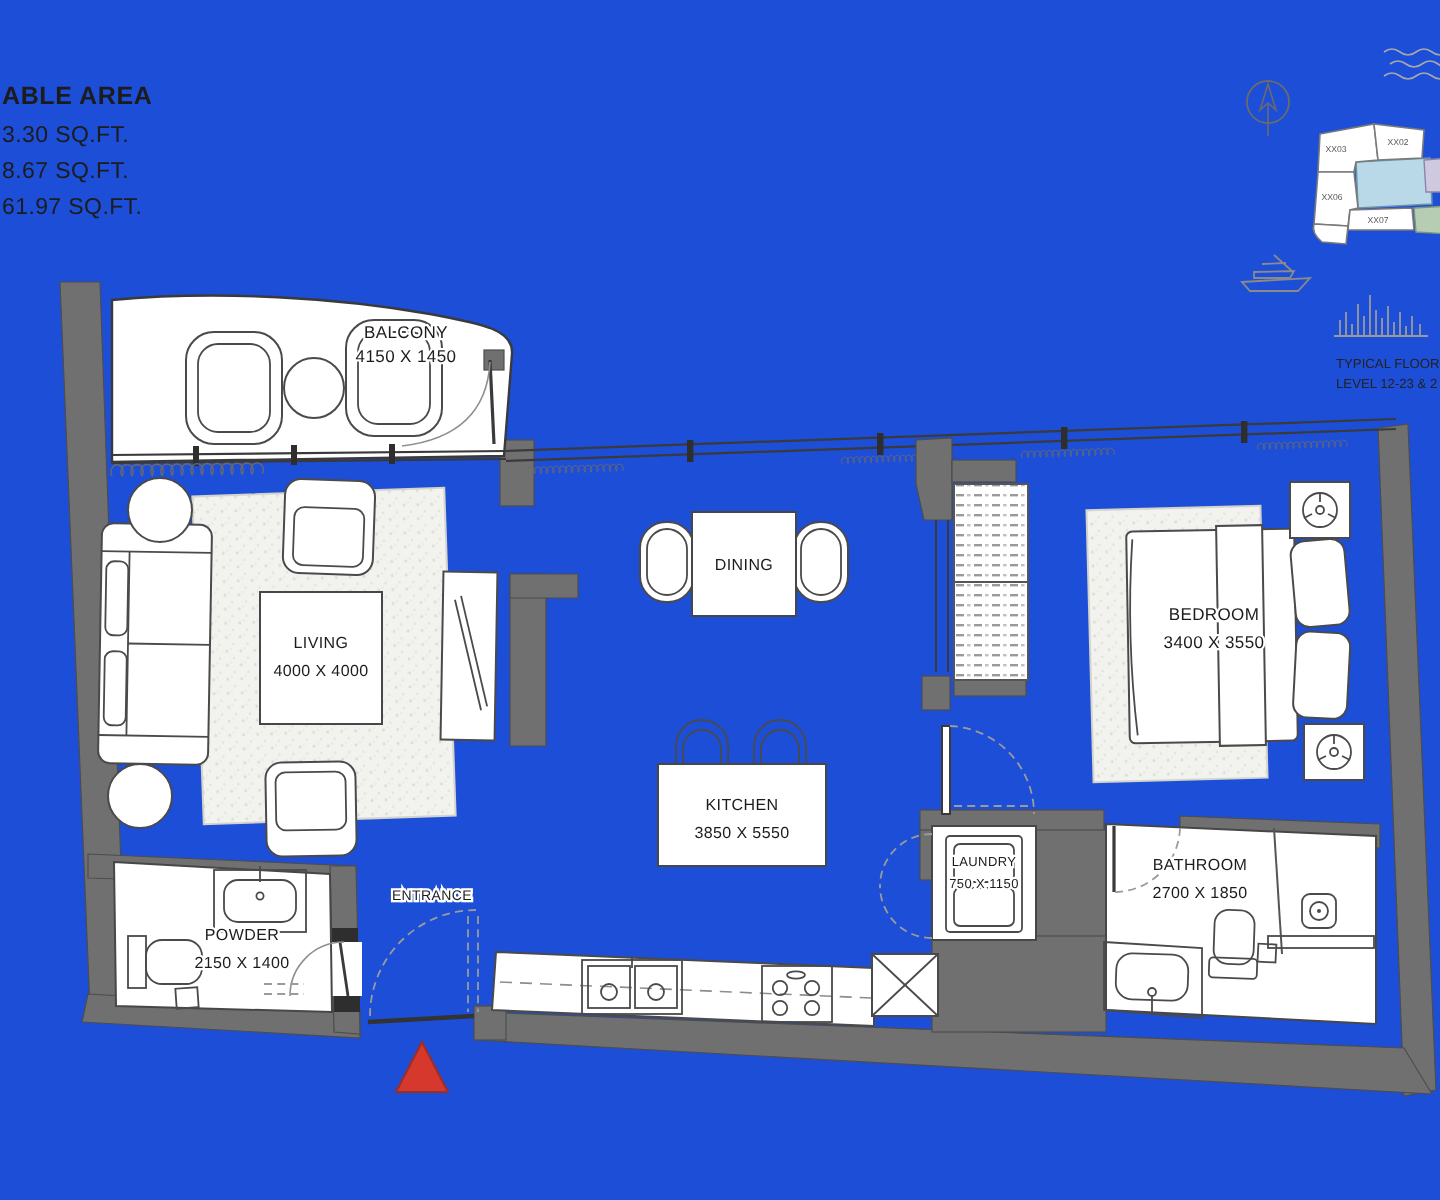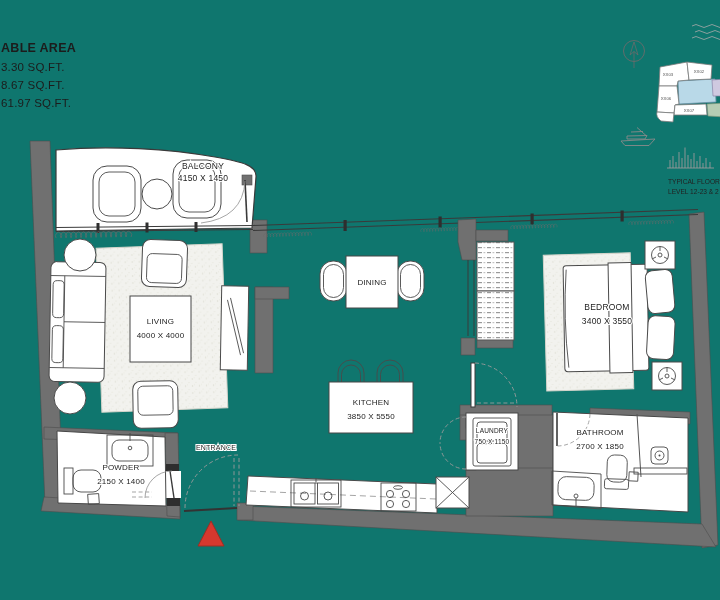--- a/index.html
+++ b/index.html
@@ -1,16 +1,16 @@
 <!DOCTYPE html>
 <html><head>
 <meta charset="utf-8">
 <style>
   html,body{margin:0;padding:0;background:#ffffff;width:720px;height:600px;overflow:hidden;}
-  .stage{position:relative;width:720px;height:600px;background:#0f766e;font-family:"Liberation Sans",sans-serif;}
+  .stage{position:relative;width:720px;height:600px;background:#1d4ed8;font-family:"Liberation Sans",sans-serif;}
   svg text{font-family:"Liberation Sans",sans-serif;fill:#1c1c1c;}
   .area-title{font-size:12.5px;font-weight:bold;letter-spacing:.3px;}
   .area-line{font-size:11.5px;letter-spacing:.2px;}
   .rlabel{font-size:8px;text-anchor:middle;letter-spacing:.2px;paint-order:stroke;stroke:#ffffff;stroke-width:2.2px;}
   .rlabel-big{font-size:8.5px;}
   .rlabel-sm{font-size:6.5px;}
   .rlabel-ent{font-size:7px;}
   .boxed{stroke:none;}
   .note{font-size:6.6px;fill:#222;}
   .kplabel{font-size:4.3px;fill:#555;text-anchor:middle;stroke:none;}

